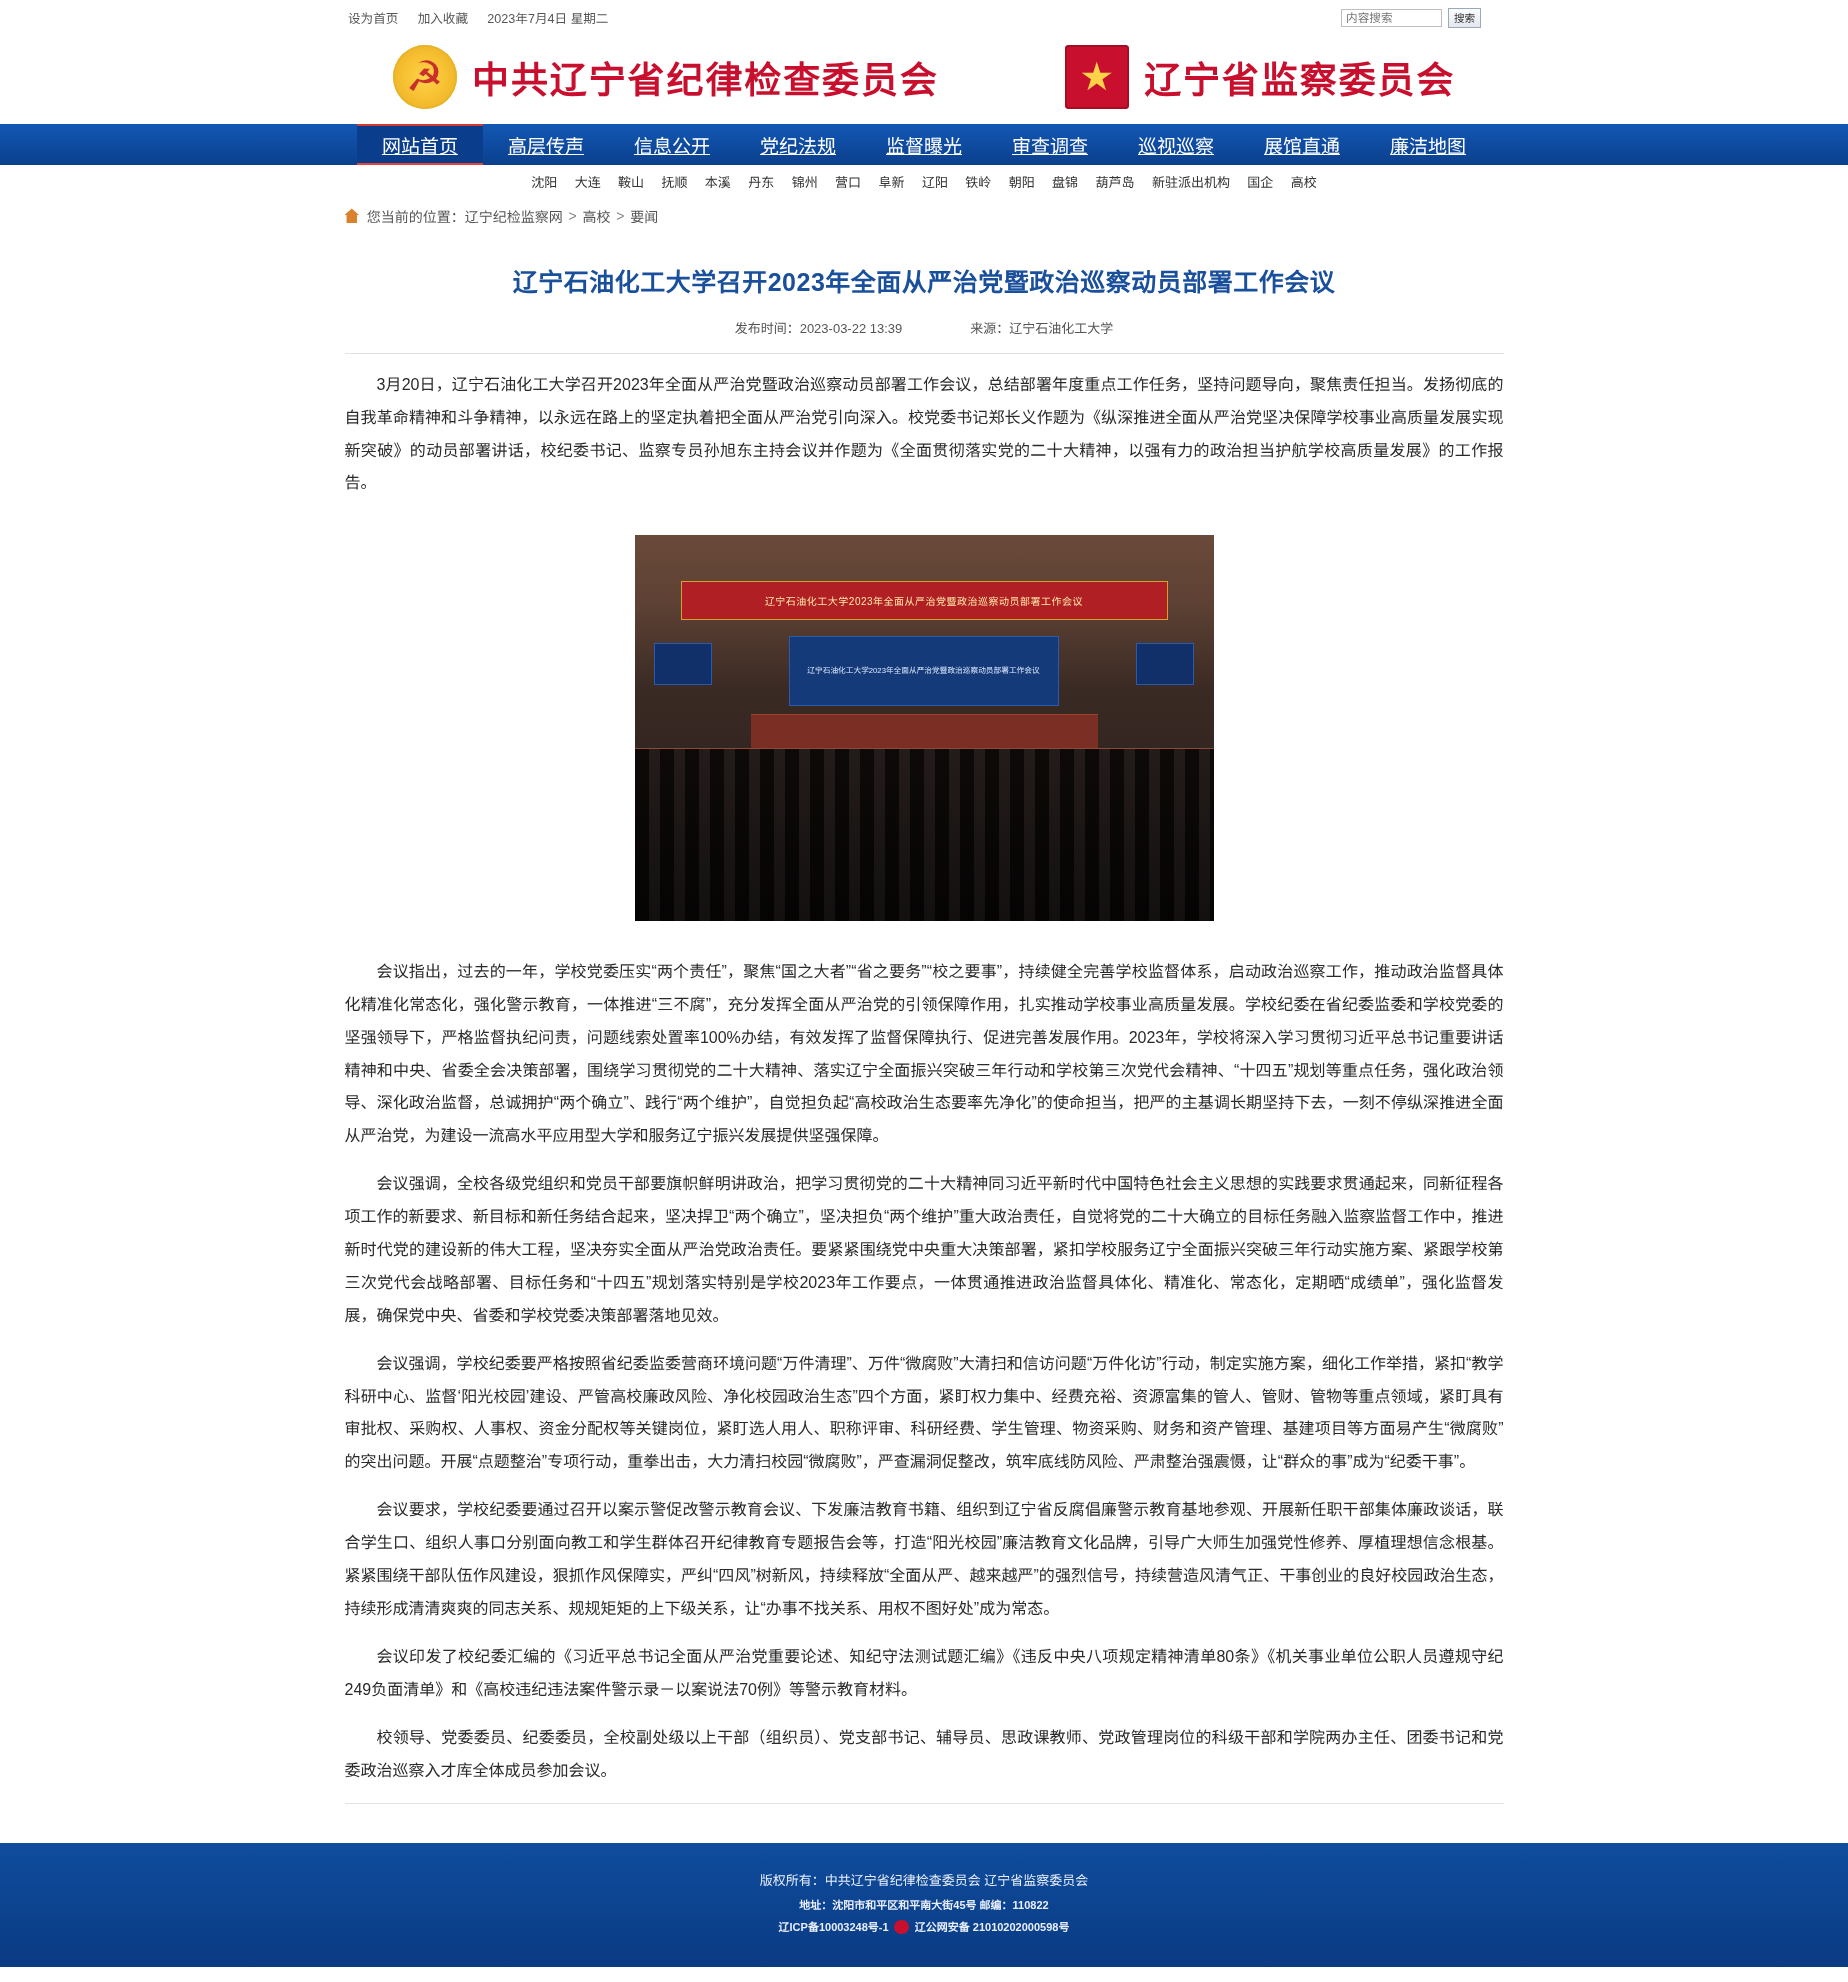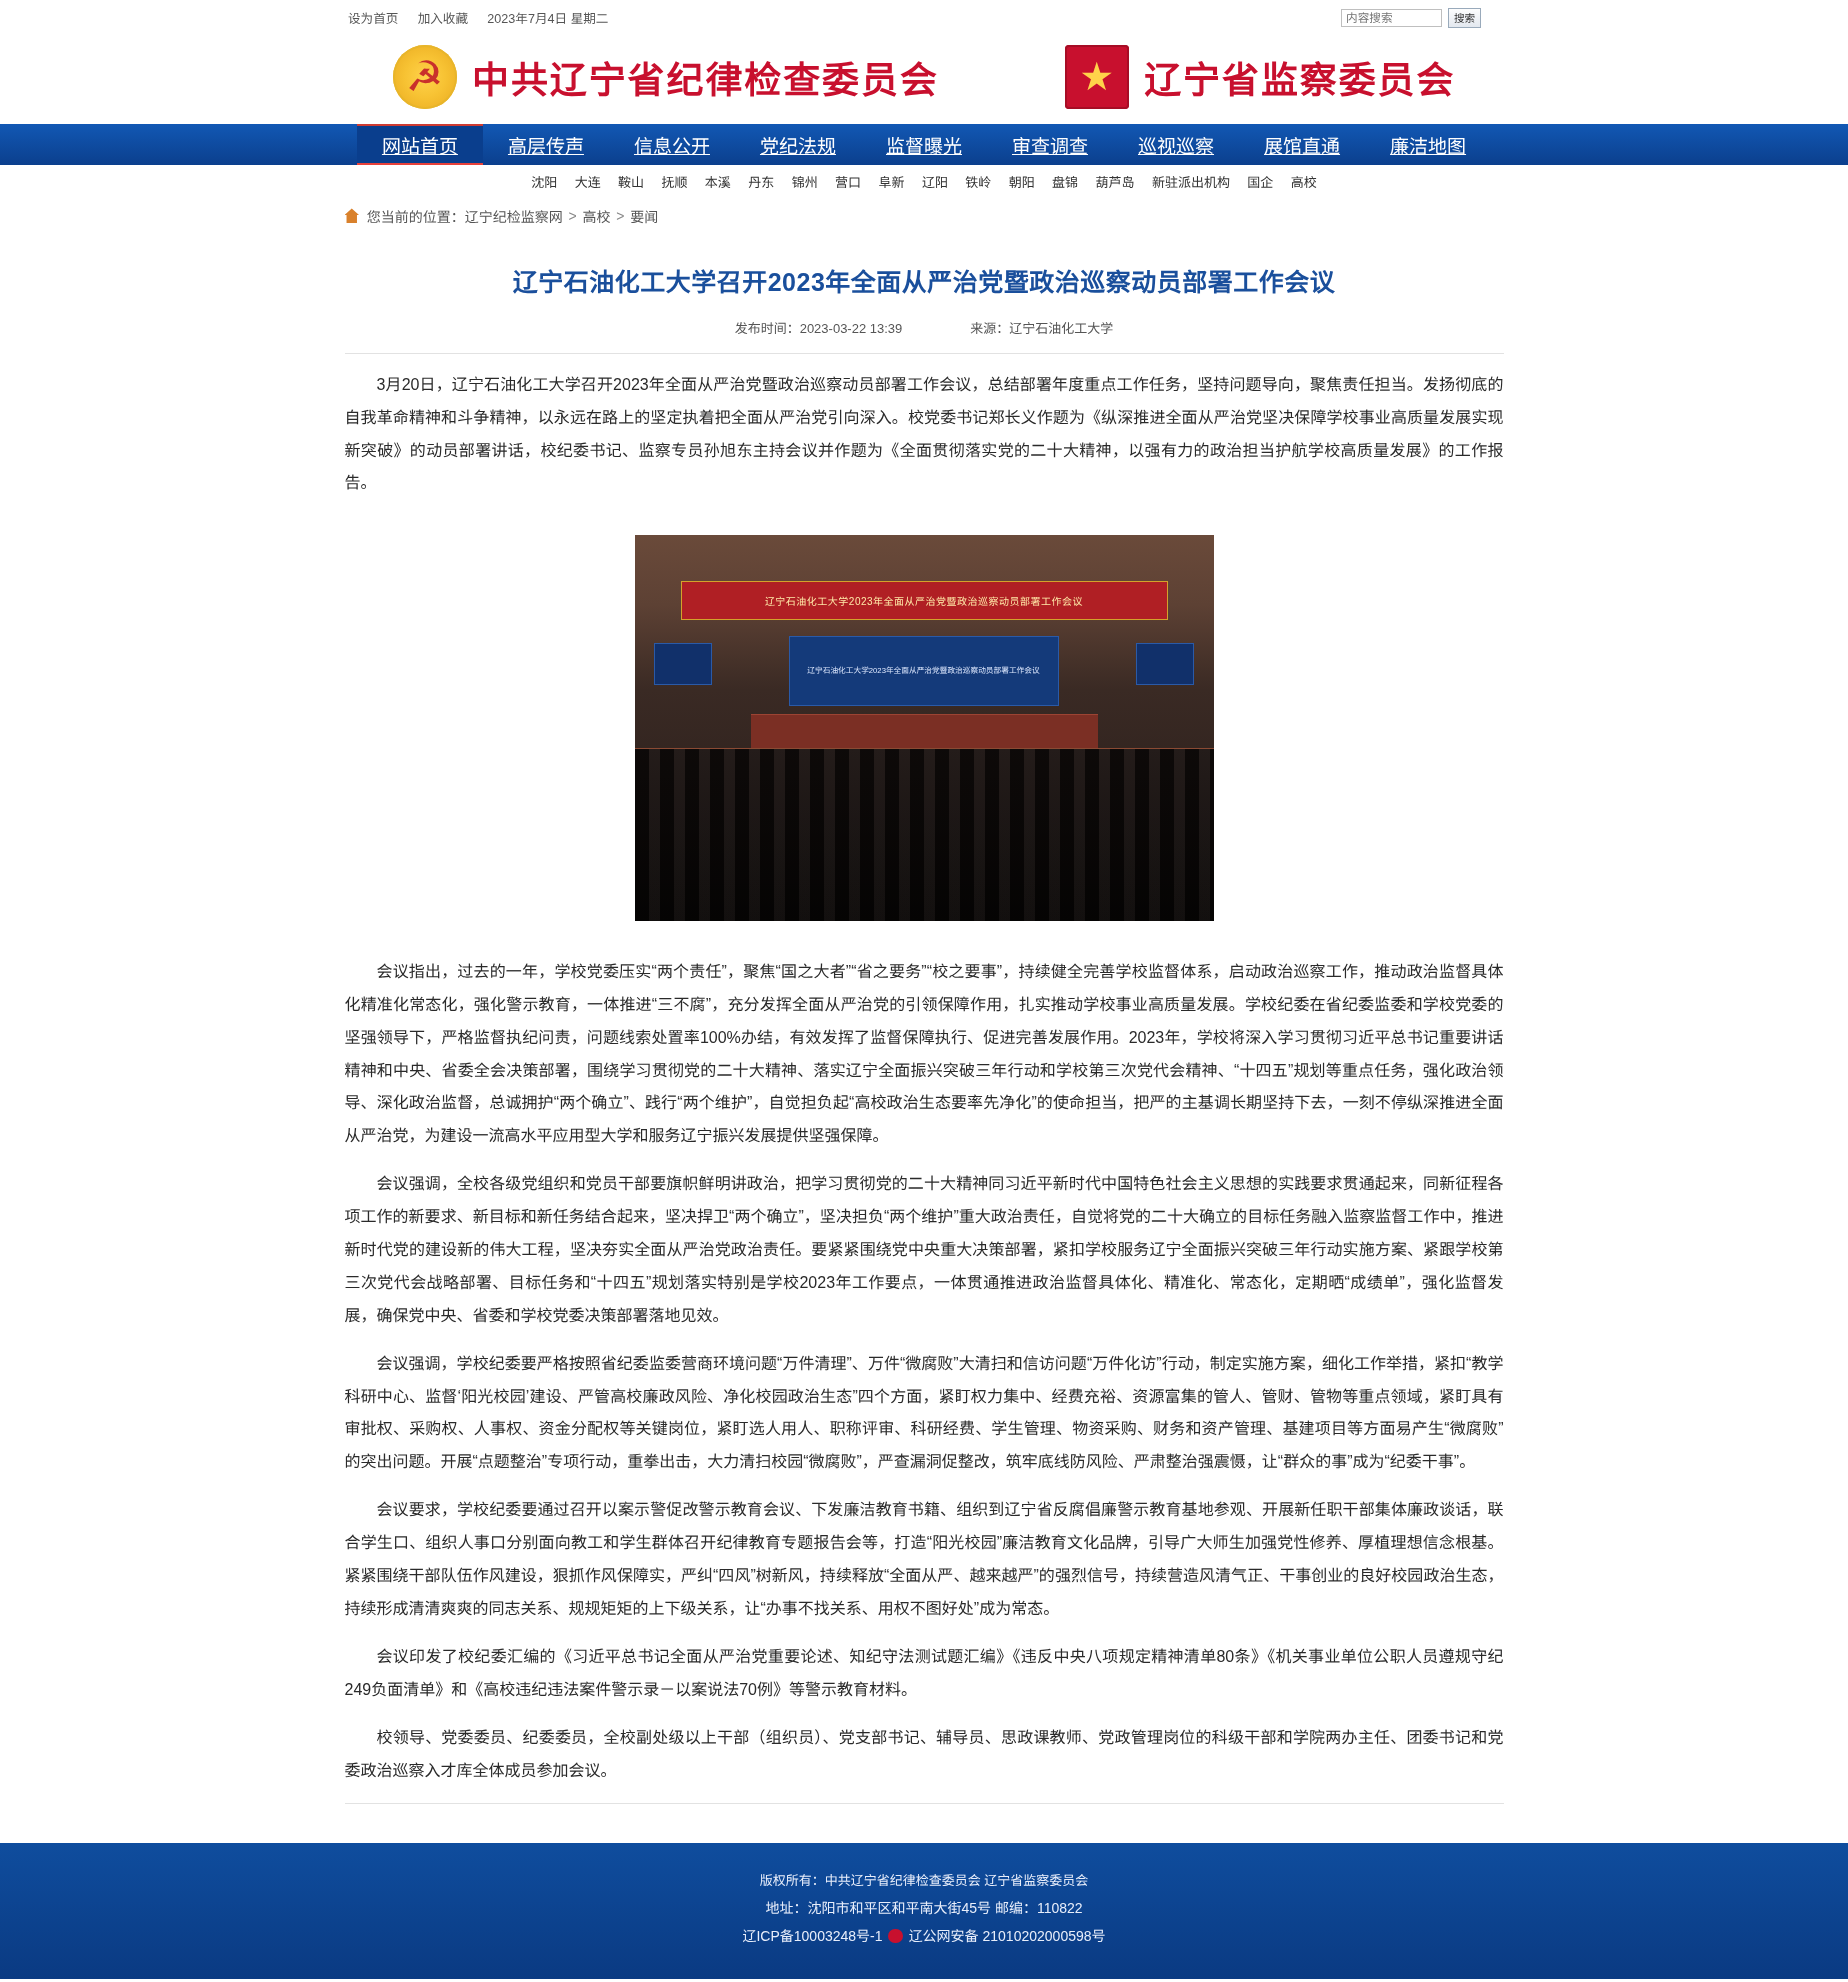--- a/index.html
+++ b/index.html
@@ -251,21 +251,21 @@
   
   .footer {
     background: #0b3f8d;
     background: linear-gradient(#0f4d9e,#0a3a82);
     color: #e8eefb;
     text-align: center;
     padding: 25px 0 29px 0;
     font-size: 13px;
     line-height: 2.0;
   }
-  .footer .line2 { font-size: 14px; }
+  .footer .line2 { font-size: 11px; font-weight: bold; }
   .footer .icp { display:flex; align-items:center; justify-content:center; gap:5.8px; }
   .footer .badge {
     width: 14.5px; height: 14.5px; border-radius: 50%;
     background:#c8102e; display:inline-block;
   }
 </style>
 </head>
 <body>
 
 <div class="page">

